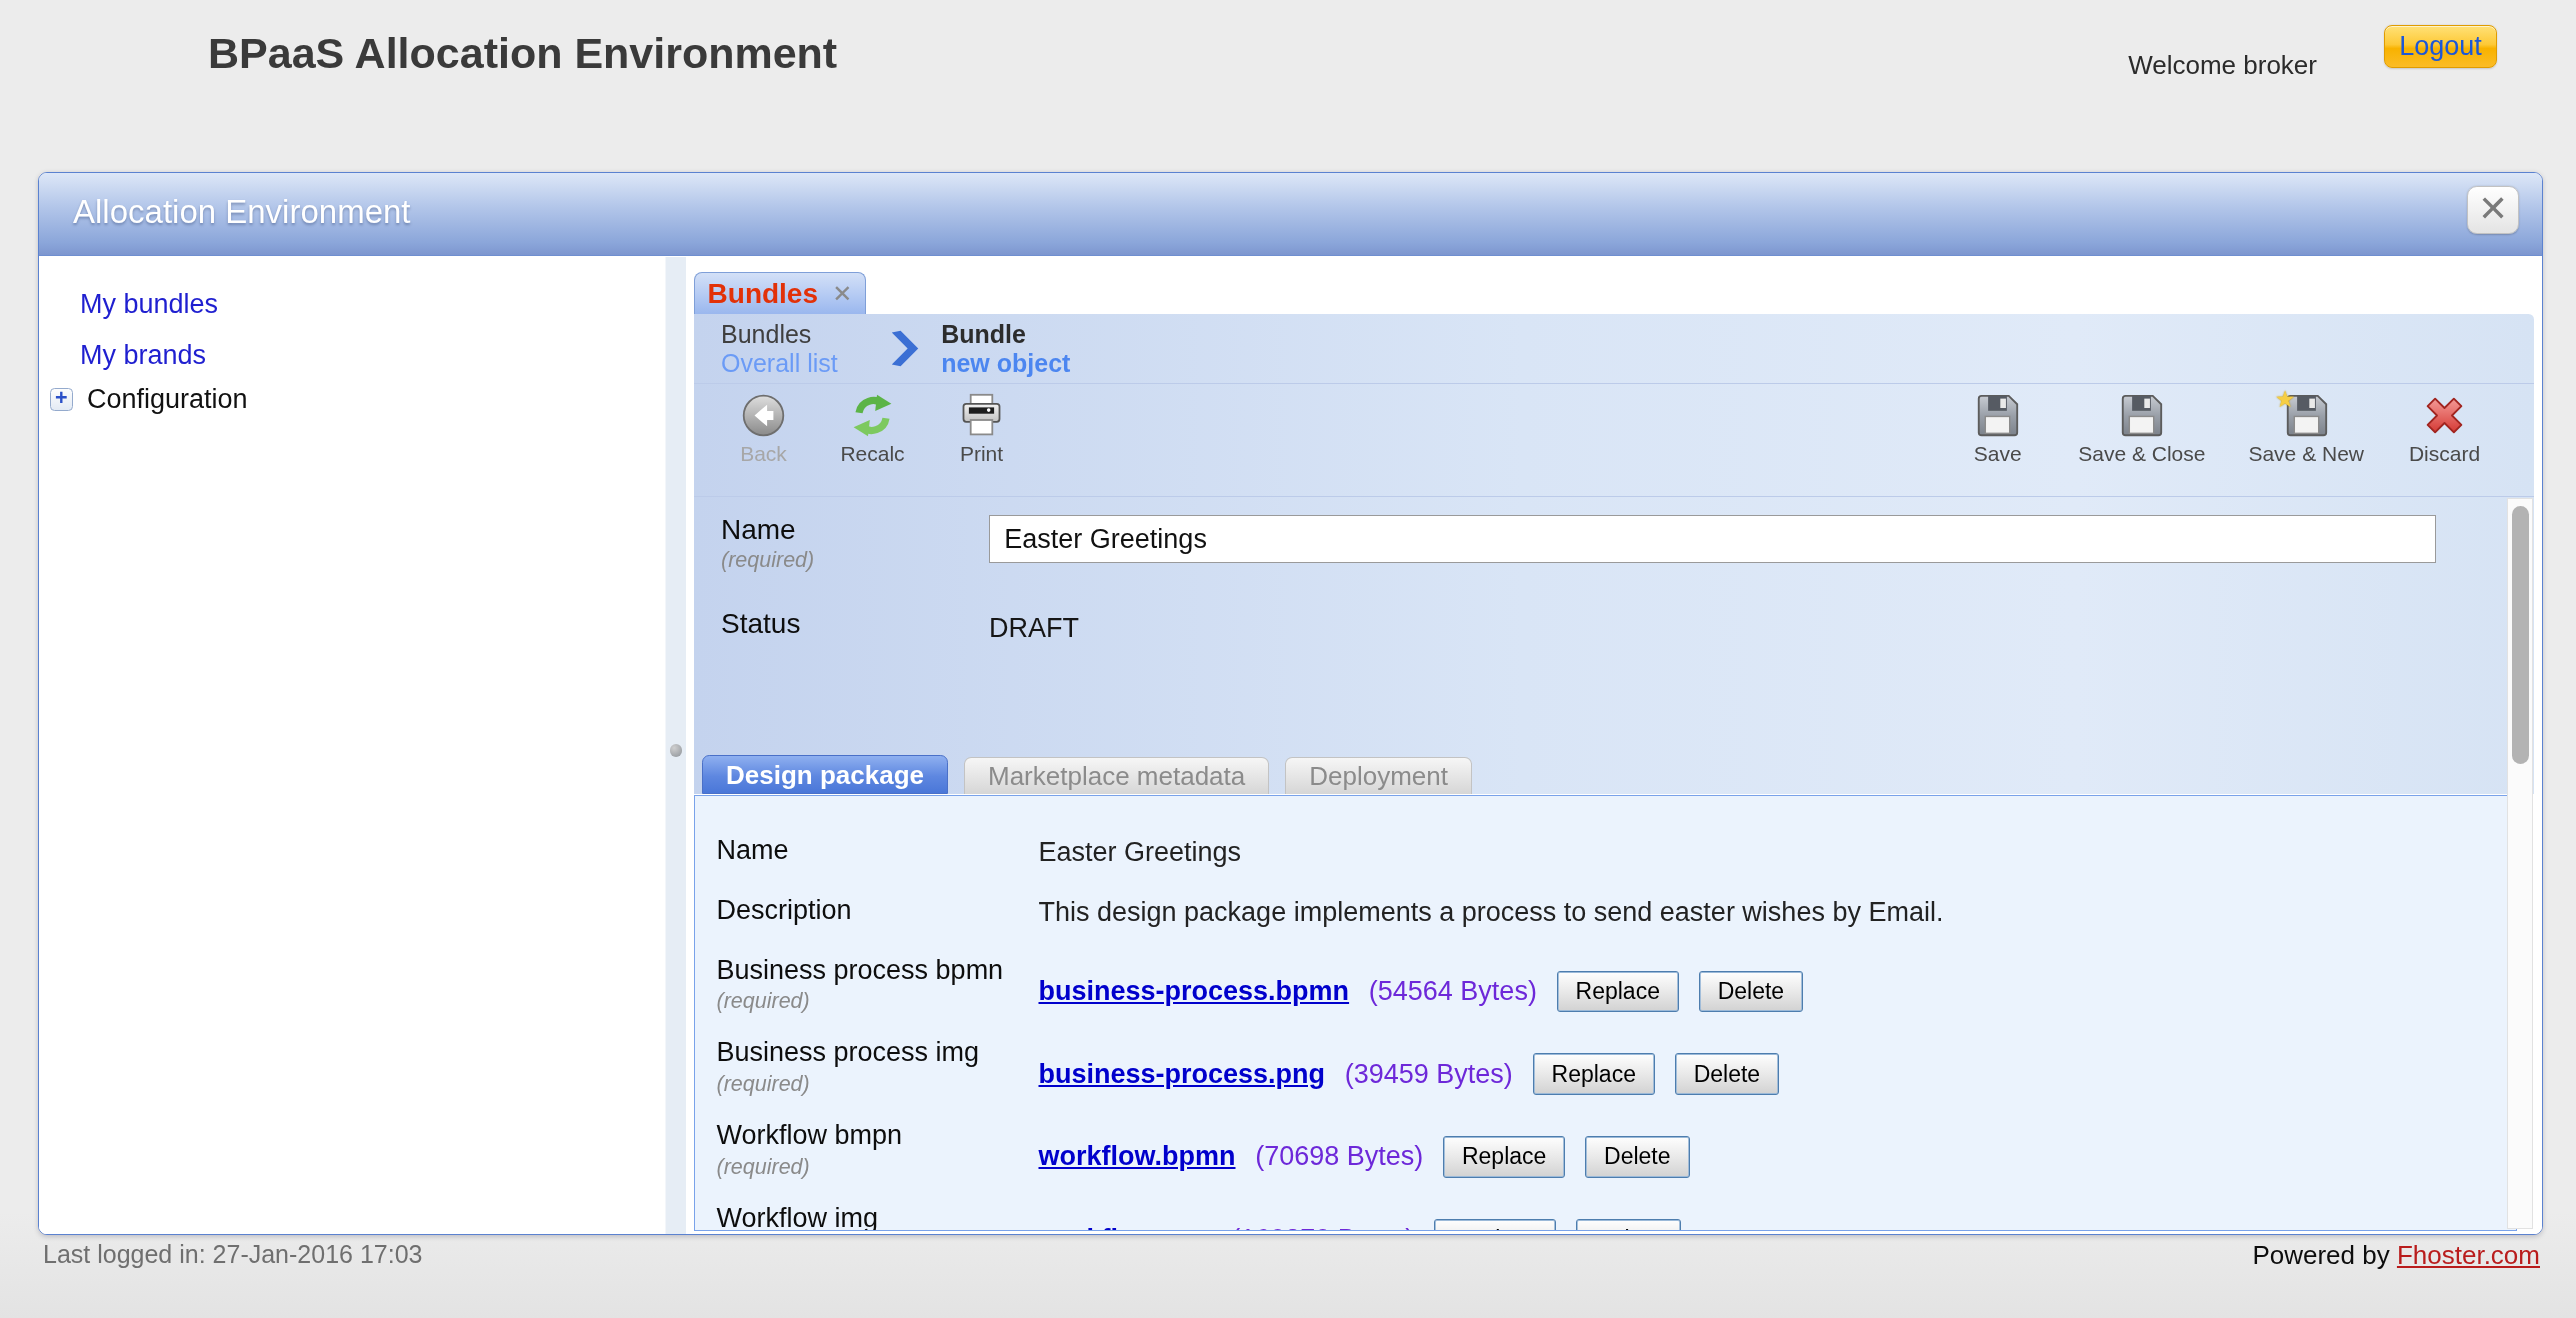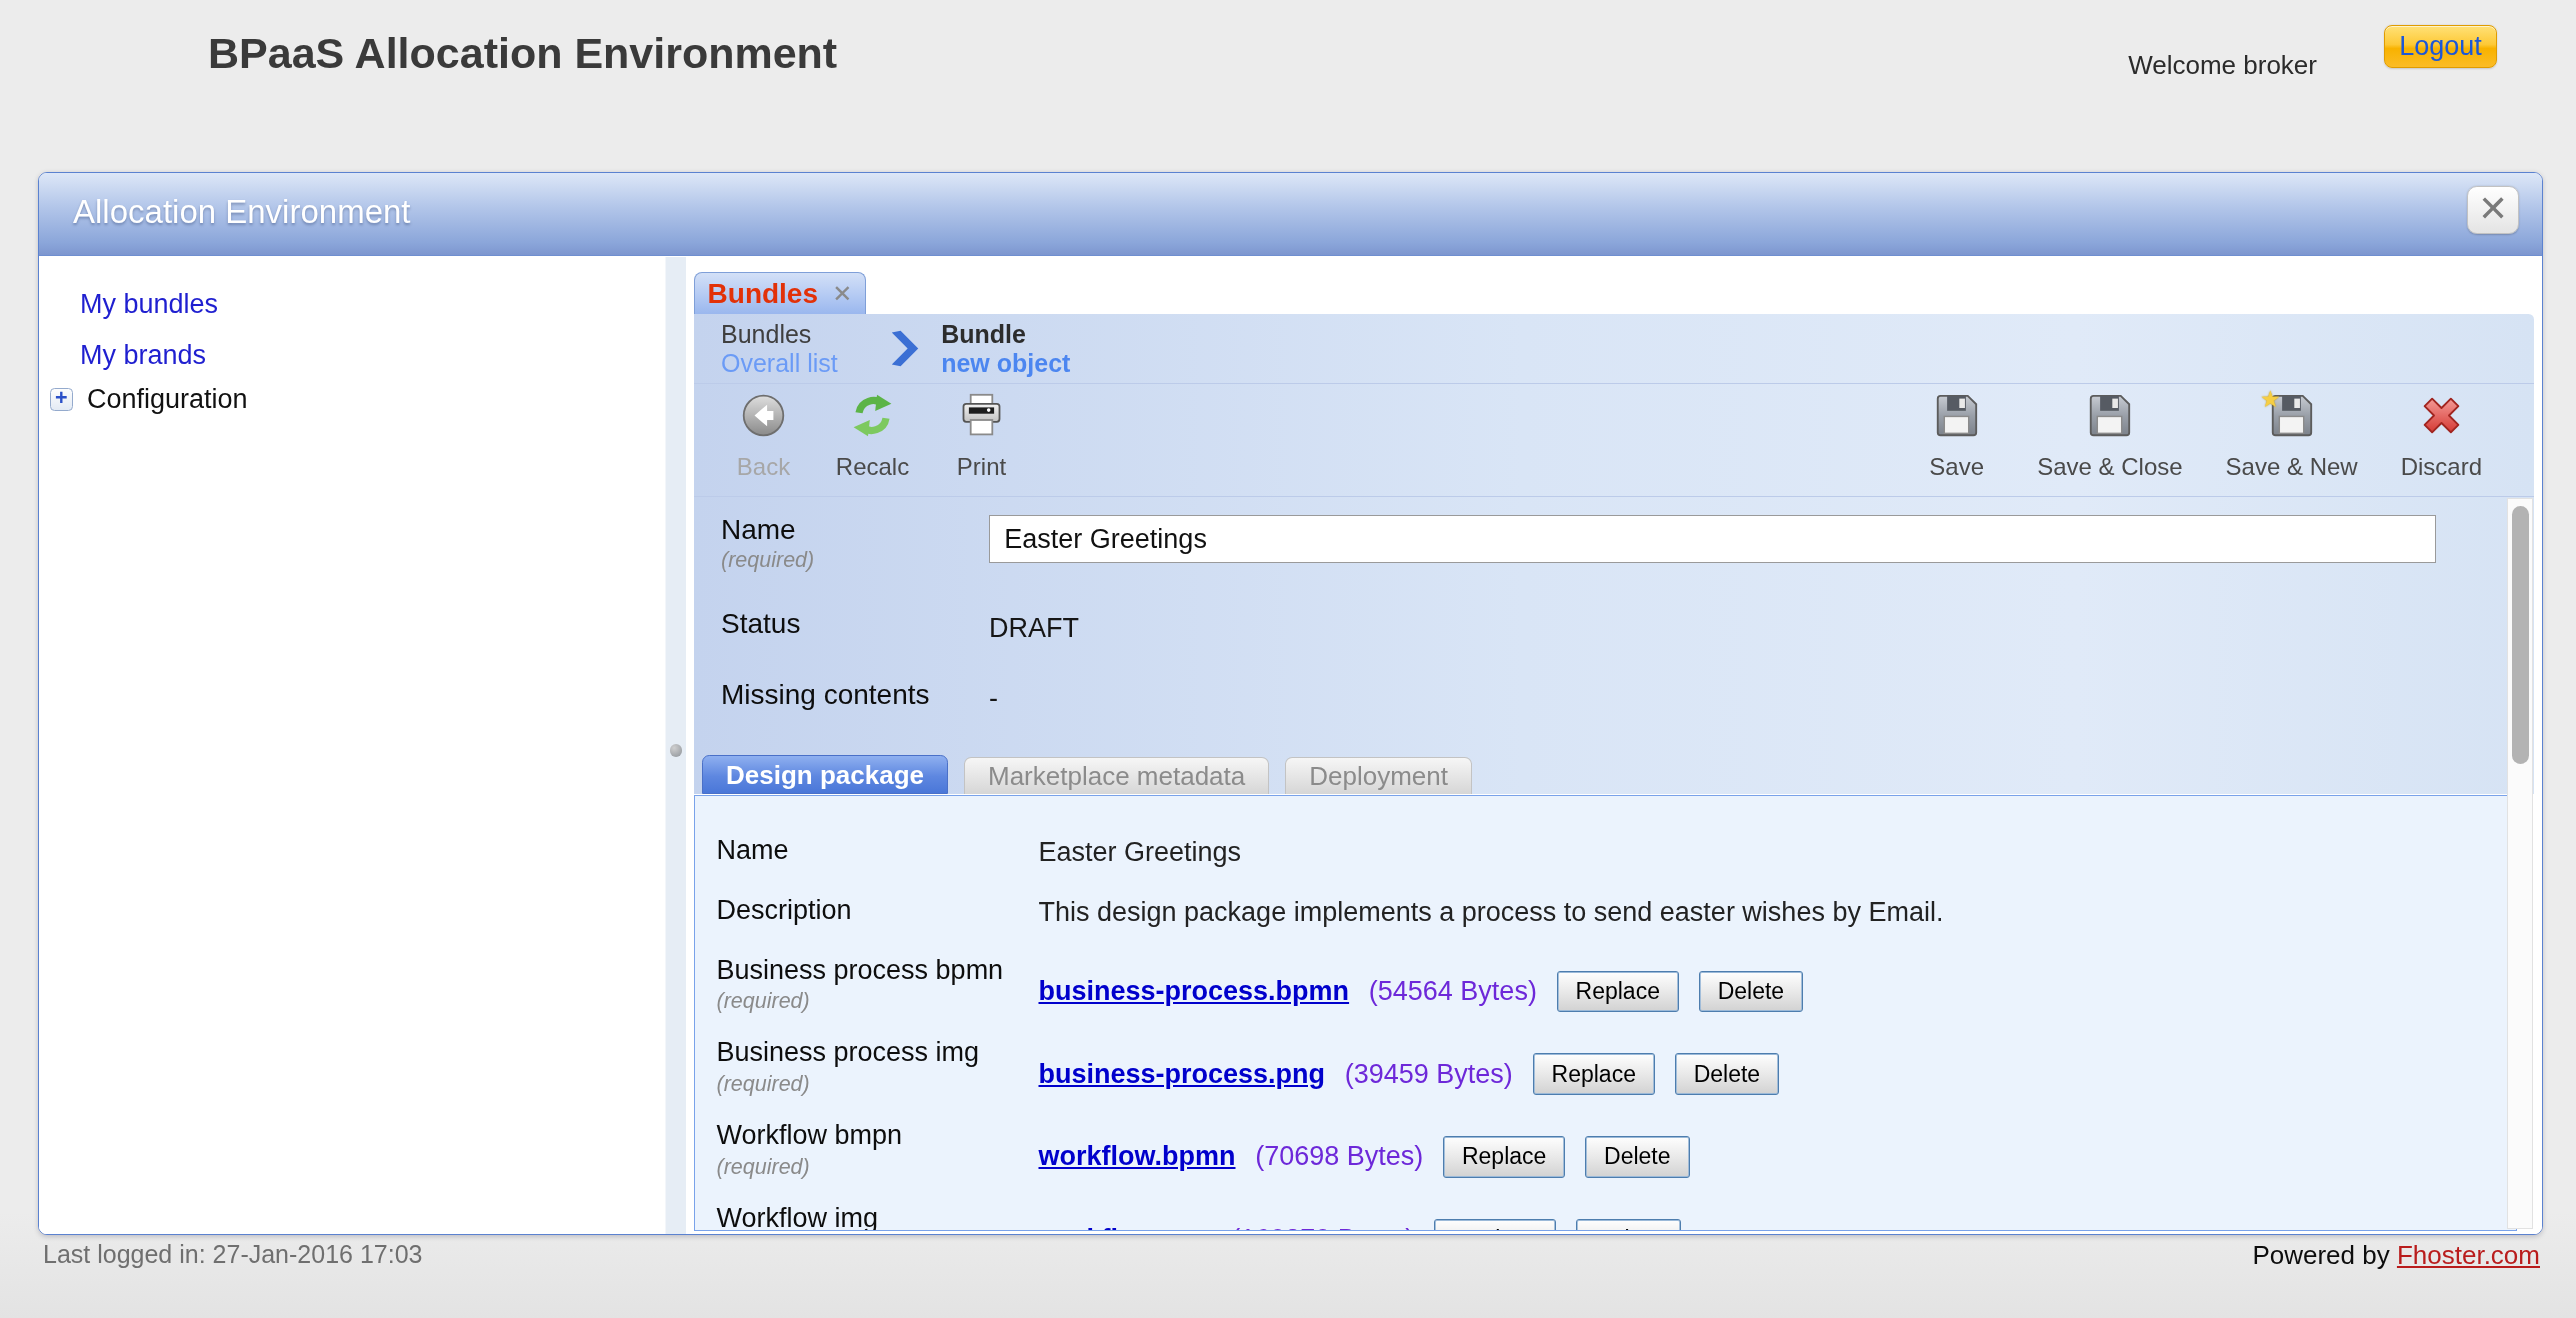--- a/index.html
+++ b/index.html
@@ -82,21 +82,21 @@
   .crumb { display:flex; flex-direction:column; line-height:1.15; }
   .crumb .t1 { font-size:25px; color:#3f3f3f; }
   .crumb .t2 { font-size:25px; color:#6b9bf6; cursor:pointer; }
   .crumb.current .t1 { font-weight:bold; color:#2c2c2c; }
   .crumb.current .t2 { font-weight:bold; color:#4c86f0; }
   .crumb-arrow { margin:0 21.5px 0 52px; width:30px; height:39px; }
 
   .toolbar-row { height:113px; display:flex; align-items:flex-start; padding:9px 52px 0 32px; border-bottom:0.9px solid #bccbe9; }
   .tool { display:flex; flex-direction:column; align-items:center; margin-right:34px; cursor:pointer; min-width:75px; }
   .tool svg { width:45px; height:45px; }
-  .tool .tool-label { font-size:24px; color:#4a4a4a; margin-top:15px; white-space:nowrap; }
+  .tool .tool-label { font-size:21px; color:#4a4a4a; margin-top:4px; white-space:nowrap; }
   .tool.disabled .tool-label { color:#a7a7a7; }
   .tool-right-group { margin-left:auto; display:flex; }
   .tool-right-group .tool { margin-right:0; margin-left:43px; }
   .tool .icon-wrap { position:relative; width:45px; height:45px; }
   .star-badge { position:absolute; left:-9px; top:-7.2px; font-size:23px; color:#f6ce44; text-shadow:0 0 1.8px #b98f00; }
 
   .form-area { padding:18px 0 0 27px; }
   .form-row { display:flex; margin-bottom:36px; }
   .form-label-col { width:268px; flex:0 0 268px; line-height:1.1; }
   .form-label { font-size:28px; color:#0d0d0d; }
@@ -310,26 +310,20 @@
               <div class="req">(required)</div>
             </div>
             <input class="name-input" type="text" value="Easter Greetings" style="">
           </div>
           <div class="form-row">
             <div class="form-label-col">
                 <div class="form-label">Status</div>
               </div>
             <div class="form-value">DRAFT</div>
           </div>
-          <div class="form-row">
-            <div class="form-label-col">
-                <div class="form-label">Missing contents</div>
-              </div>
-            <div class="form-value">-</div>
-          </div>
         </div>
 
         <div class="subtabs">
           <div class="subtab active">Design package</div>
           <div class="subtab">Marketplace metadata</div>
           <div class="subtab">Deployment</div>
         </div>
       </div>
 
       <div class="content-panel">

